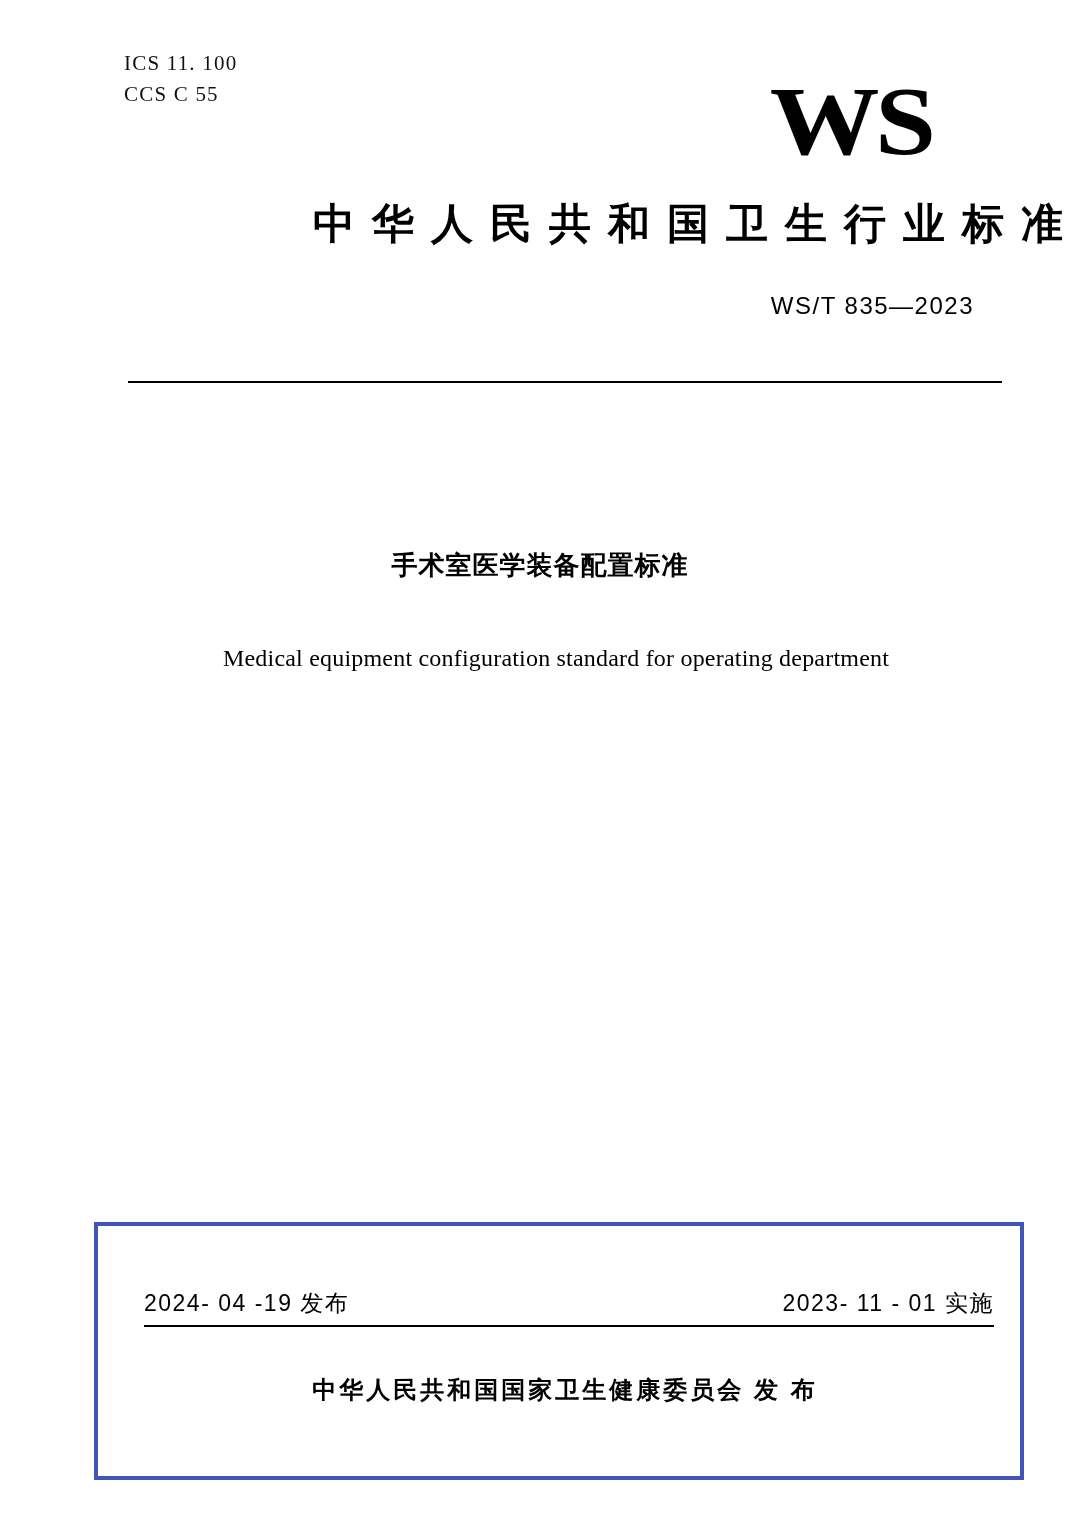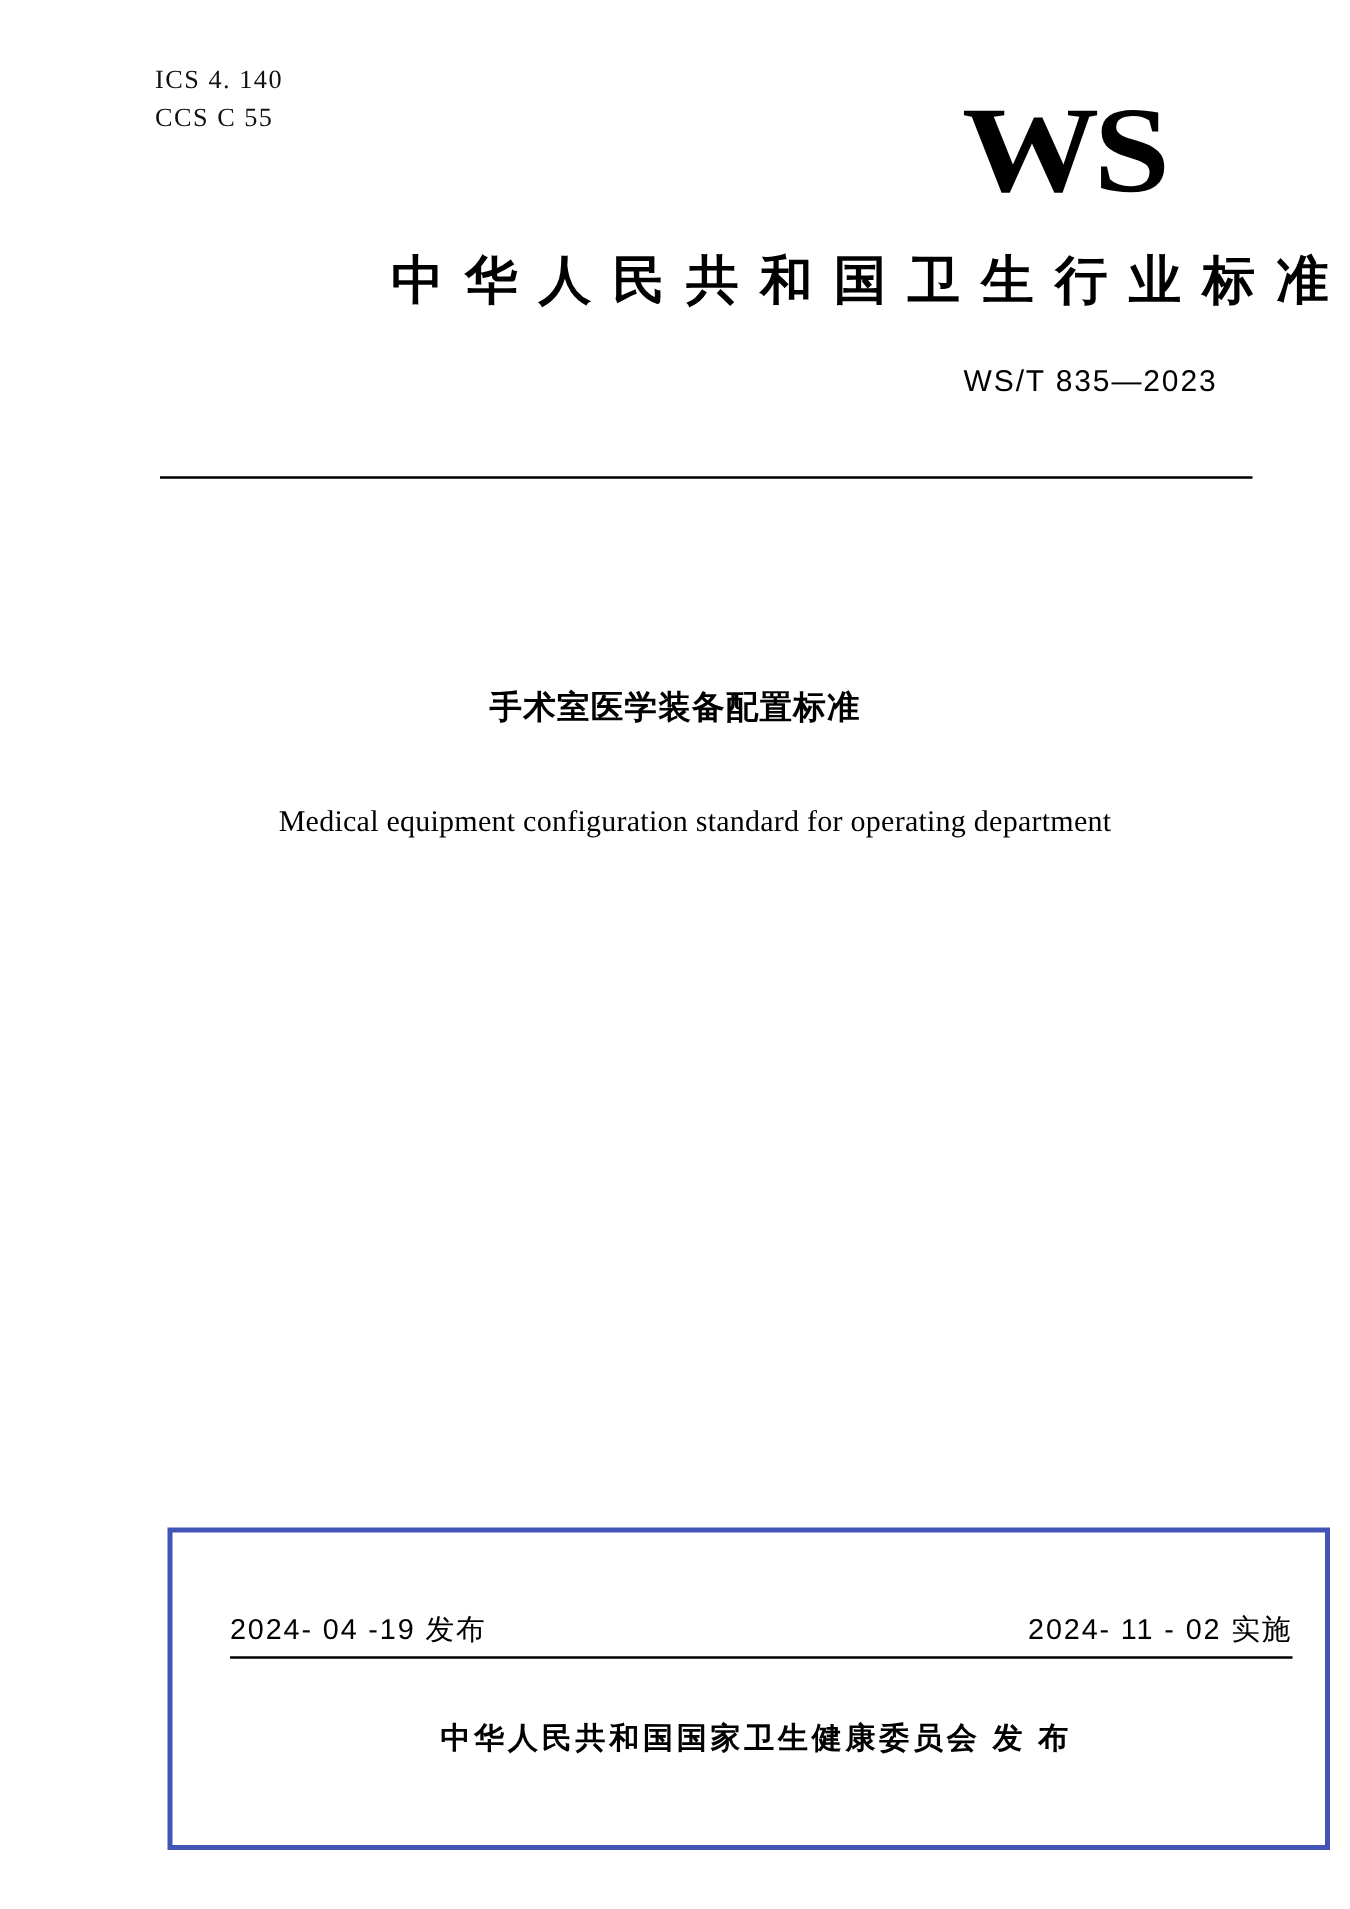--- a/index.html
+++ b/index.html
@@ -112,21 +112,20 @@
 
   
   .bottom-box {
     position: absolute;
     left: 94px;
     top: 1222px;
     width: 930px;
     height: 258px;
     border: 4px solid #4254b5;
     box-sizing: border-box;
-    margin-left: 40px;
   }
   .dates-row {
     position: absolute;
     left: 46px;
     right: 26px;
     top: 62px;
     display: flex;
     justify-content: space-between;
     align-items: flex-end;
     border-bottom: 2px solid #000;
@@ -152,36 +151,36 @@
     color: #000;
     padding-left: 12px;
   }
 </style>
 </head>
 <body>
 
 <div class="page">
 
   <div class="codes">
-    <div>ICS 4. 140</div>
+    <div>ICS 11. 100</div>
     <div>CCS C 55</div>
   </div>
 
   <div class="ws-logo">WS</div>
 
   <div class="gov-title">中华人民共和国卫生行业标准</div>
 
   <div class="std-number">WS/T 835—2023</div>
 
   <div class="rule"></div>
 
   <div class="doc-title-cn">手术室医学装备配置标准</div>
   <div class="doc-title-en">Medical equipment configuration standard for operating department</div>
 
   <div class="bottom-box">
     <div class="dates-row">
       <div class="date-text">2024- 04 -19 发布</div>
-      <div class="date-text">2024- 11 - 02 实施</div>
+      <div class="date-text">2023- 11 - 01 实施</div>
     </div>
     <div class="issuer">中华人民共和国国家卫生健康委员会  发 布</div>
   </div>
 
 </div>
 
 </body></html>

